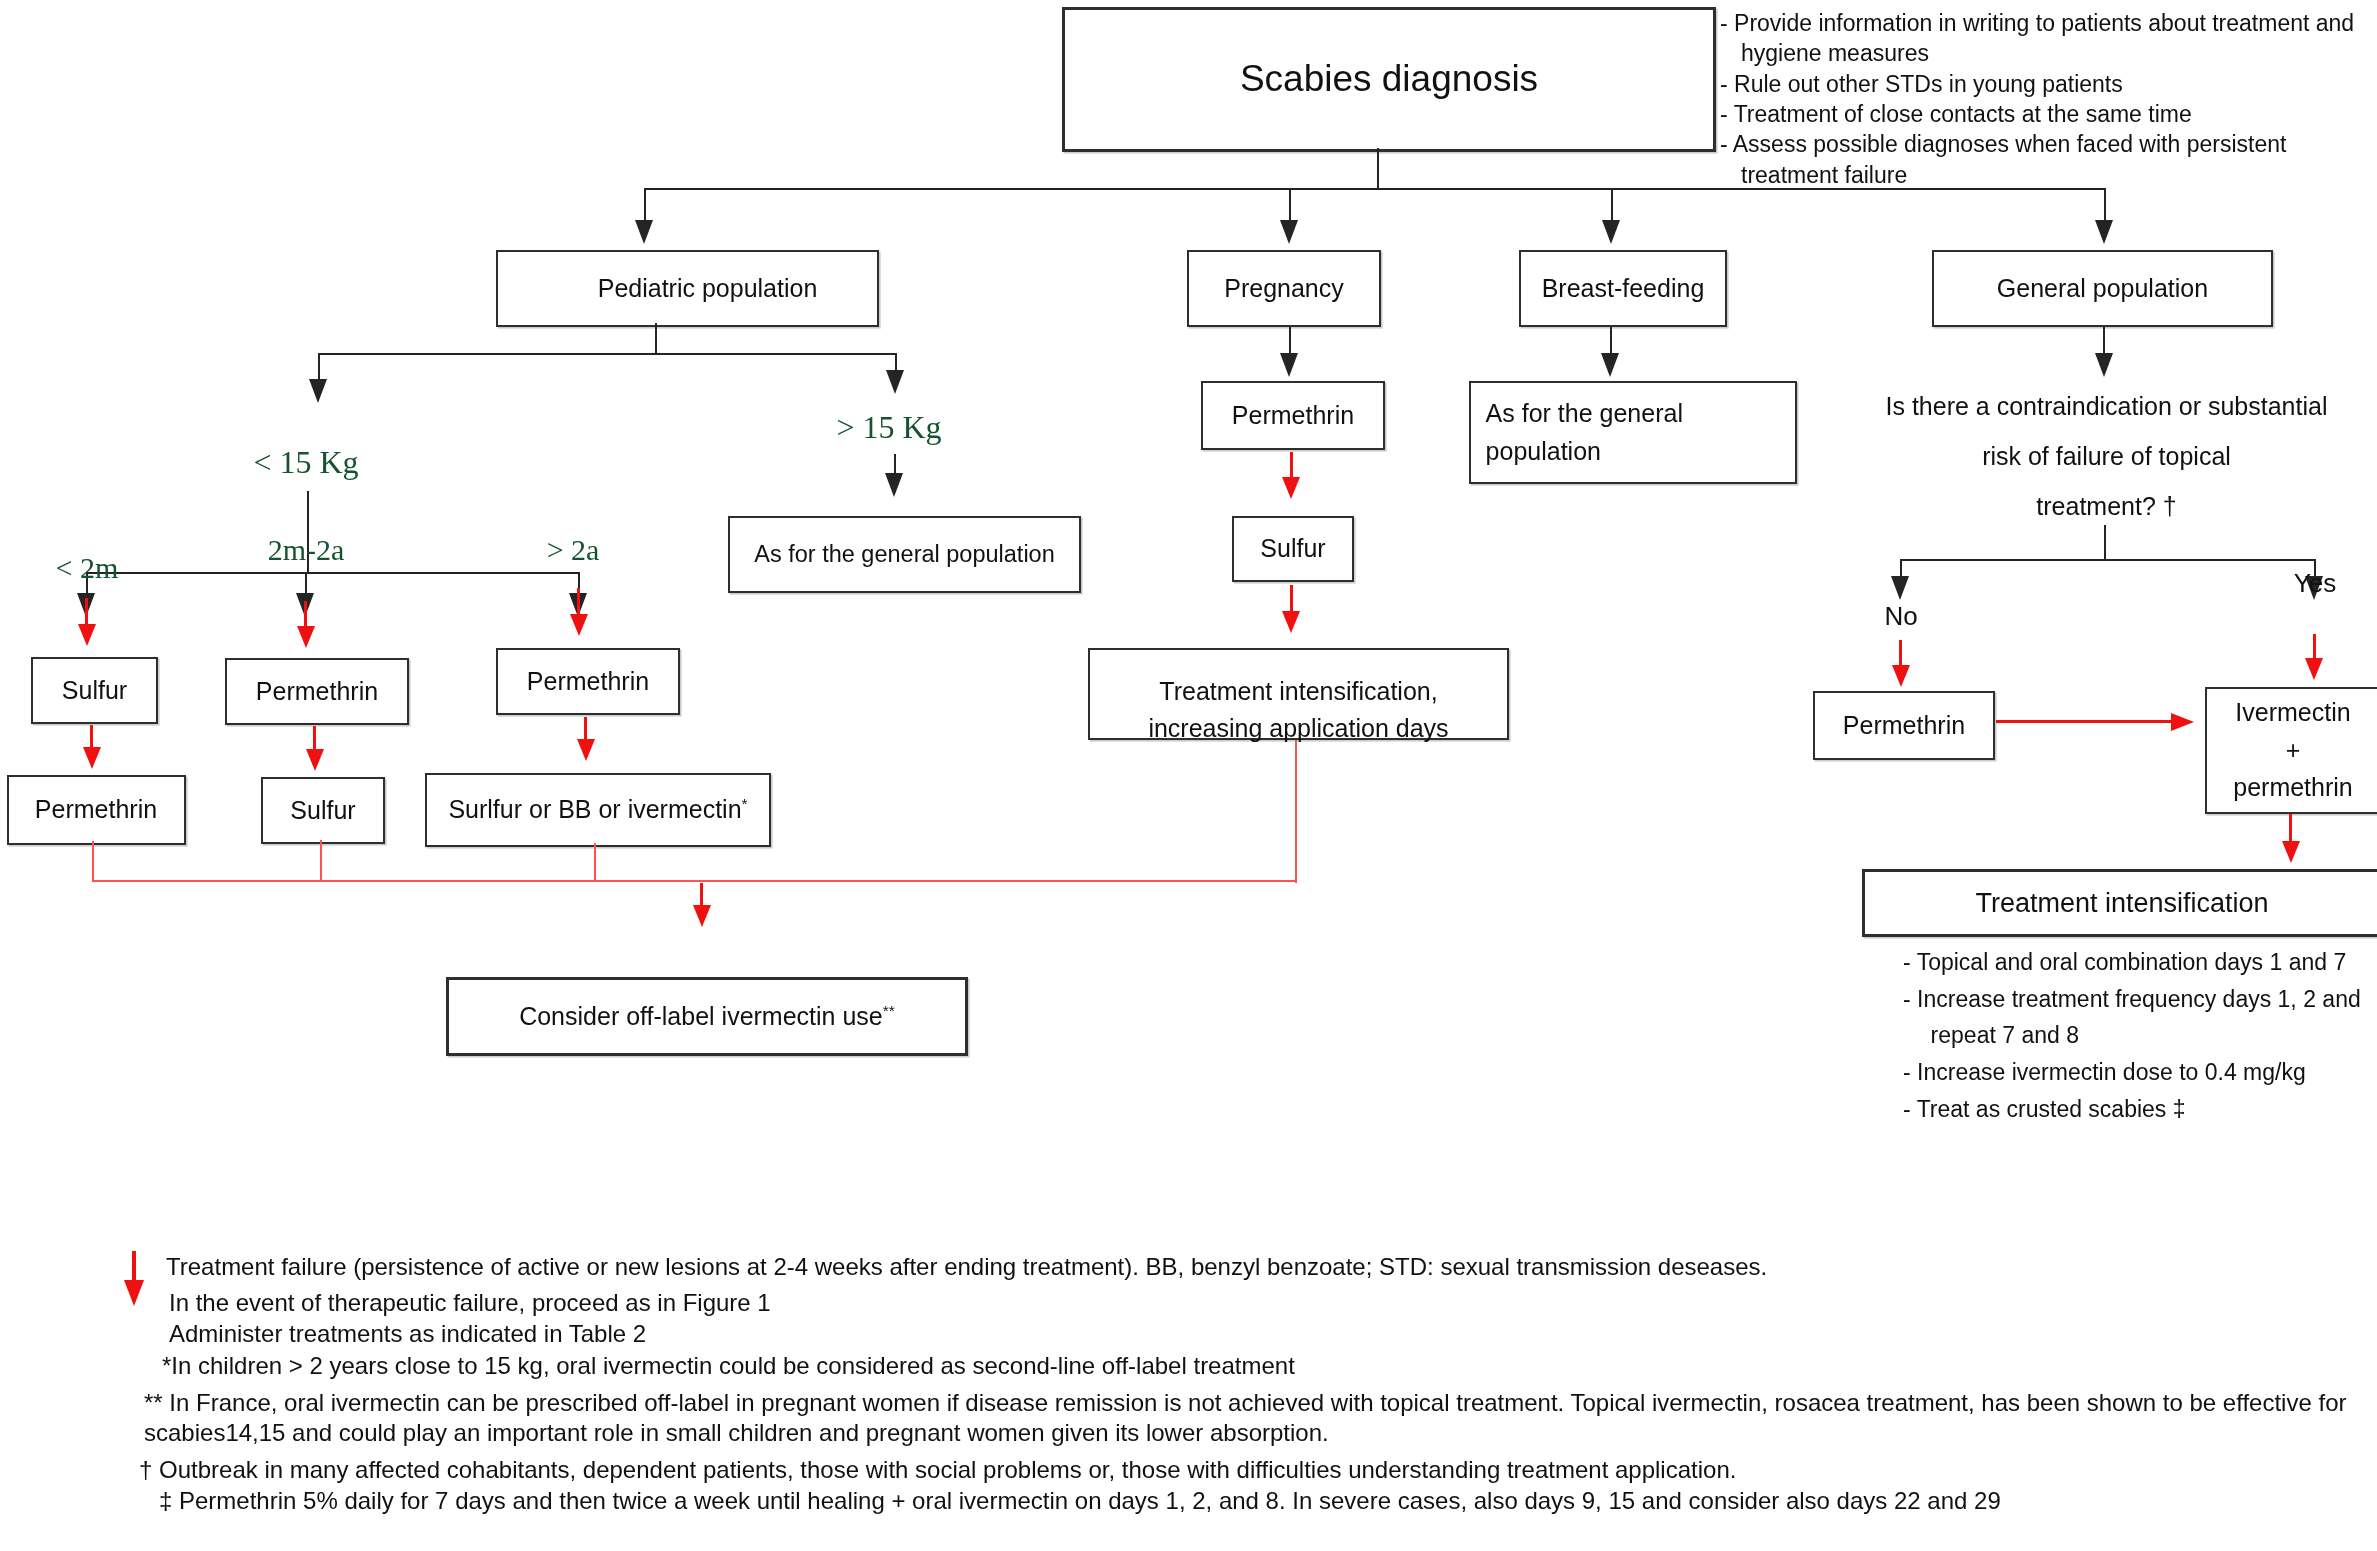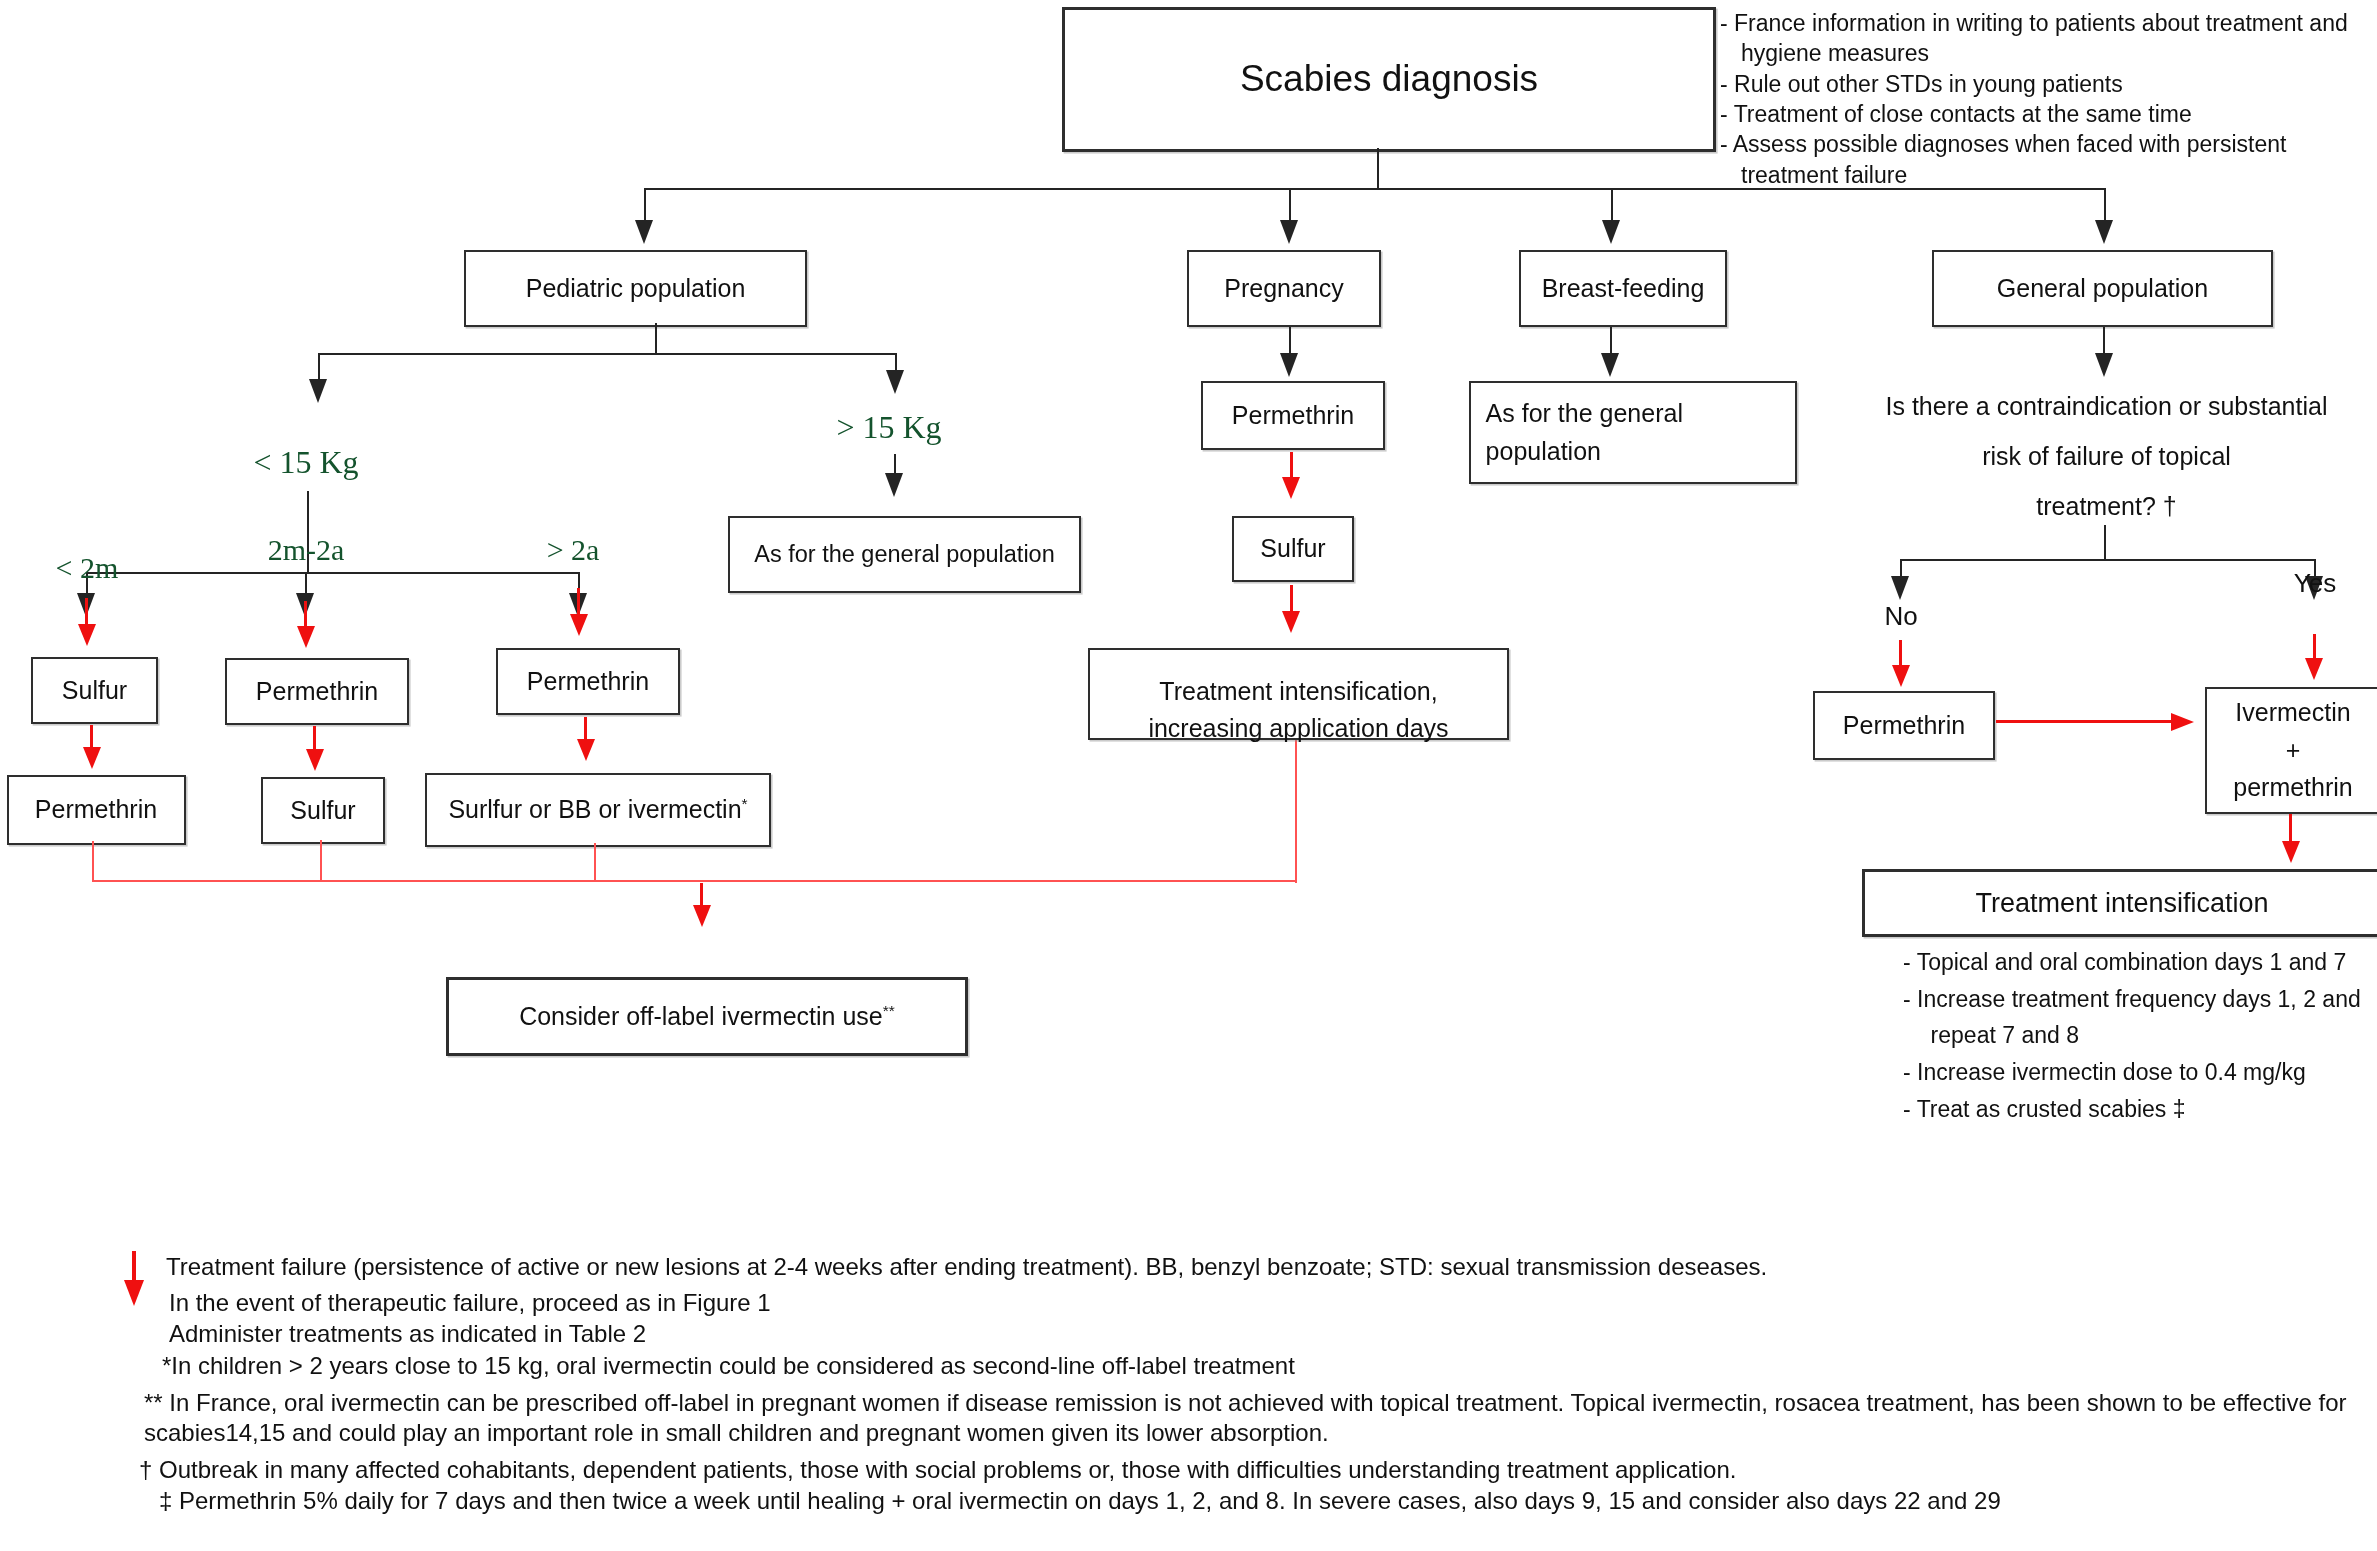--- a/index.html
+++ b/index.html
@@ -34,39 +34,39 @@
 </head>
 <body>
 
 <div id="canvas">
 
   <div class="box bold-border" style="left:1062px;top:6.5px;width:648px;height:139px;font-size:37px;">
     <span>Scabies diagnosis</span>
   </div>
 
   <div class="notes" style="left:1720px;top:8px;width:658px;">
-    <div class="note">France information in writing to patients about treatment and hygiene measures</div>
+    <div class="note">Provide information in writing to patients about treatment and hygiene measures</div>
     <div class="note">Rule out other STDs in young patients</div>
     <div class="note">Treatment of close contacts at the same time</div>
     <div class="note">Assess possible diagnoses when faced with persistent treatment failure</div>
   </div>
 
   <div class="line" style="left:1377px;top:148px;width:1.6px;height:42px;"></div>
   <div class="line" style="left:644px;top:188px;width:1462px;height:1.6px;"></div>
 
   <div class="line" style="left:644px;top:188px;width:2.4px;height:36px;"></div>
   <div class="tri down" style="left:635px;top:220px;"></div>
   <div class="line" style="left:1289px;top:188px;width:2.4px;height:36px;"></div>
   <div class="tri down" style="left:1280px;top:220px;"></div>
   <div class="line" style="left:1611px;top:188px;width:2.4px;height:36px;"></div>
   <div class="tri down" style="left:1602px;top:220px;"></div>
   <div class="line" style="left:2104px;top:188px;width:2.4px;height:36px;"></div>
   <div class="tri down" style="left:2095px;top:220px;"></div>
 
-  <div class="box" style="left:464px;top:250px;width:339px;height:73px;">
+  <div class="box" style="left:496px;top:250px;width:339px;height:73px;padding-left:40px;">
     <span>Pediatric population</span>
   </div>
   <div class="box" style="left:1187px;top:250px;width:190px;height:73px;">
     <span>Pregnancy</span>
   </div>
   <div class="box" style="left:1519px;top:250px;width:204px;height:73px;">
     <span>Breast-feeding</span>
   </div>
   <div class="box" style="left:1932px;top:250px;width:337px;height:73px;">
     <span>General population</span>

